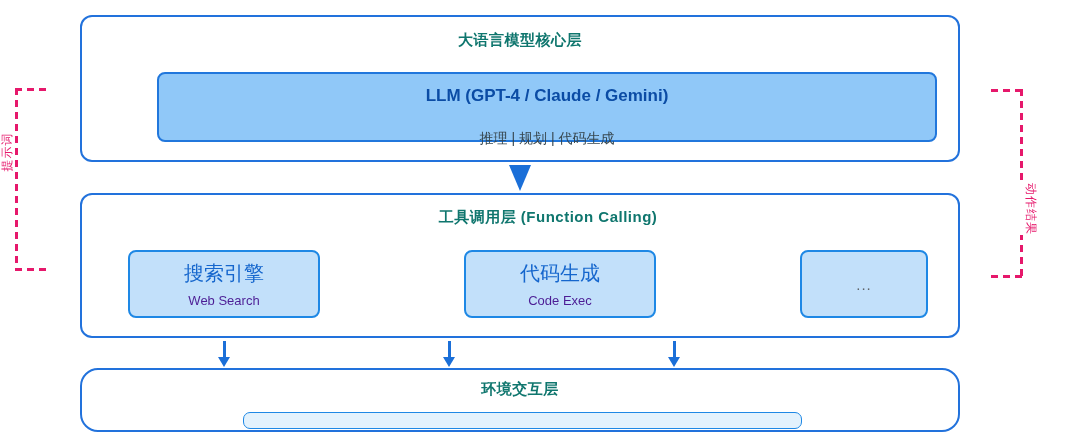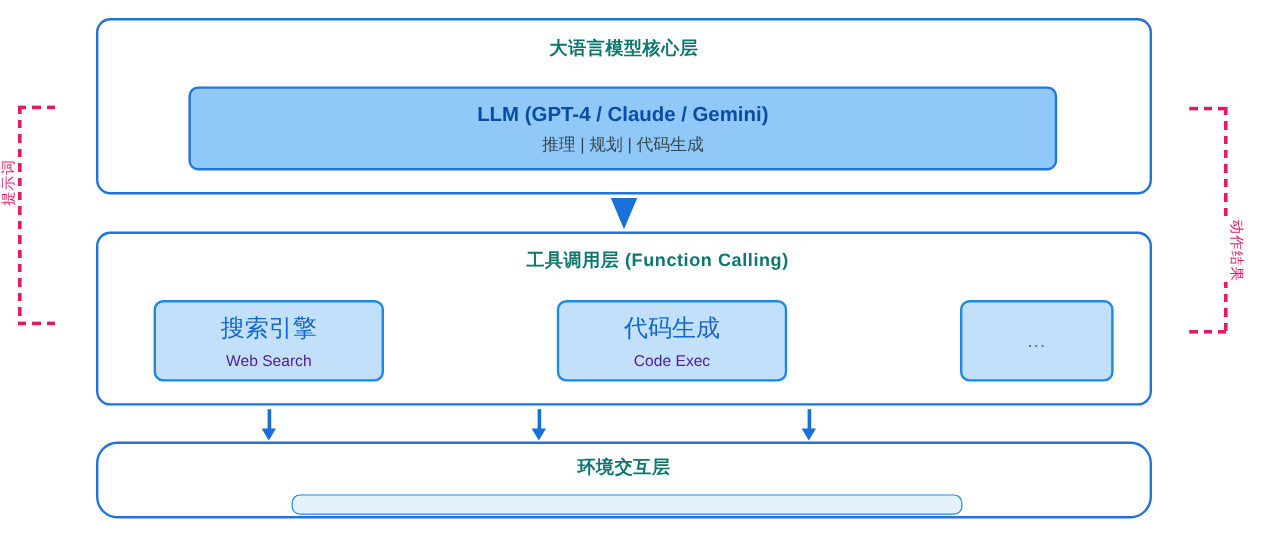--- a/index.html
+++ b/index.html
@@ -10,25 +10,25 @@
   .layer {
     position:absolute; left:80px; width:880px; box-sizing:border-box;
     background:#ffffff; border:2.5px solid #2272DC; border-radius:12px;
   }
   .layer-title {
     position:absolute; left:0; width:100%; text-align:center;
     color:#0f766e; font-weight:bold; font-size:15px; letter-spacing:0.5px;
   }
   #layer-core { top:15px; height:147px; }
   #llm-box {
-    position:absolute; left:75px; top:55px; width:724px; height:70px; box-sizing:border-box;
+    position:absolute; left:75px; top:55px; width:780px; height:70px; box-sizing:border-box;
     background:#90C8F8; border:2px solid #2177DC; border-radius:8px; text-align:center;
   }
   #llm-title { margin-top:12px; color:#0B4CA5; font-weight:bold; font-size:17px; }
-  #llm-sub   { margin-top:6px; color:#37474F; font-size:14px; }
+  #llm-sub   { margin-top:24px; color:#37474F; font-size:14px; }
   #layer-tools { top:193px; height:145px; }
   .tool-row {
     position:absolute; left:46px; top:55px; width:800px; height:68px;
     display:flex; justify-content:space-between;
   }
   .tool-box {
     box-sizing:border-box; height:68px; width:192px;
     background:#C2E0FA; border:2px solid #1E88E5; border-radius:8px;
     display:flex; flex-direction:column; align-items:center; justify-content:center;
   }

